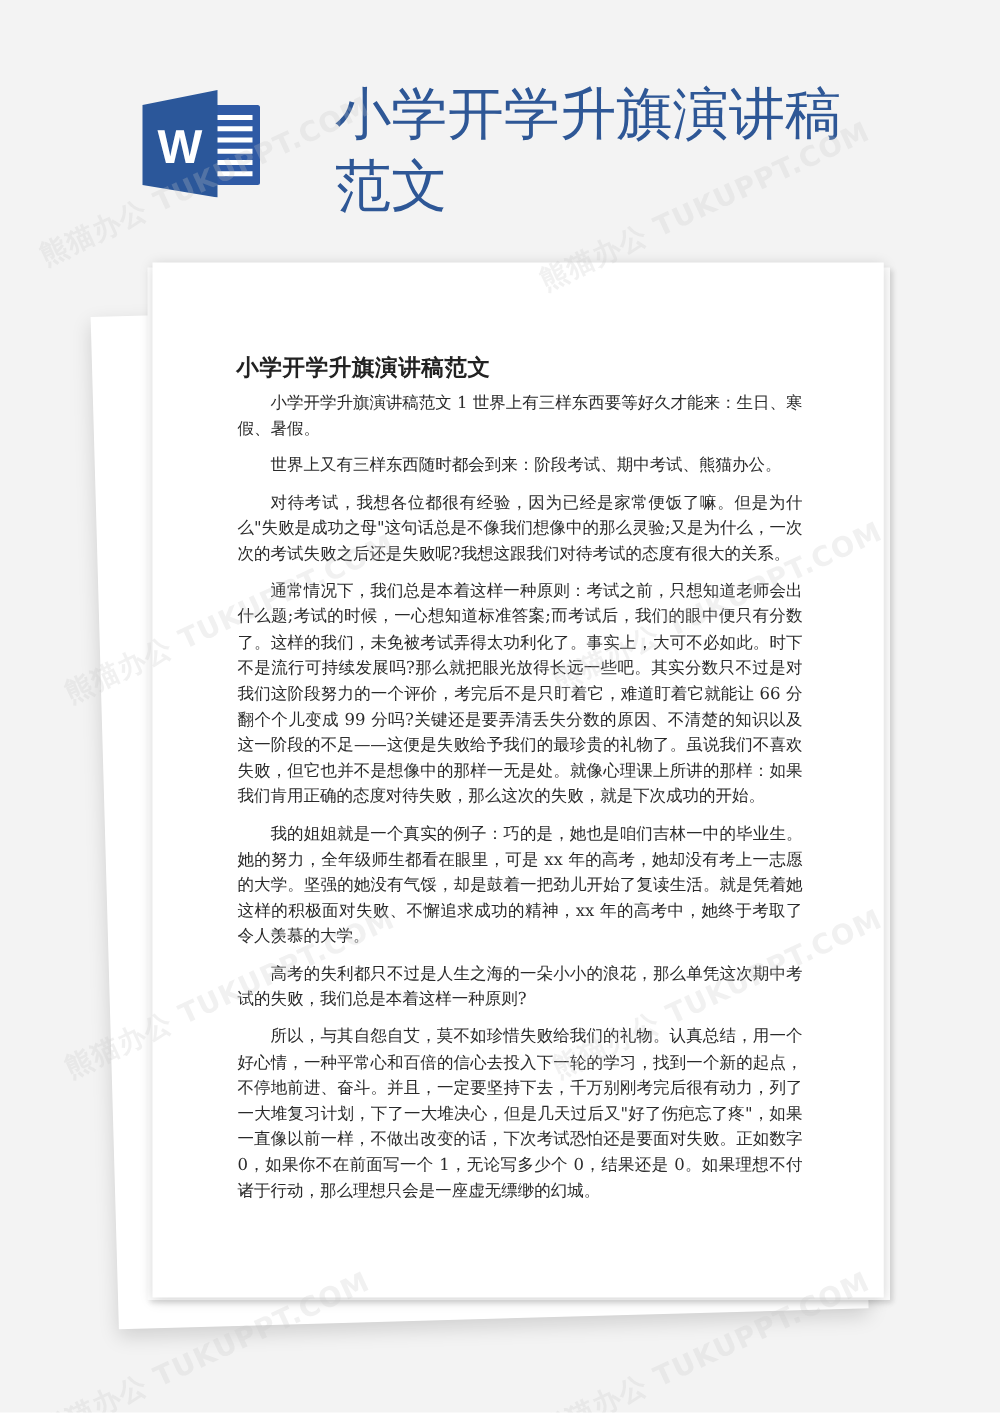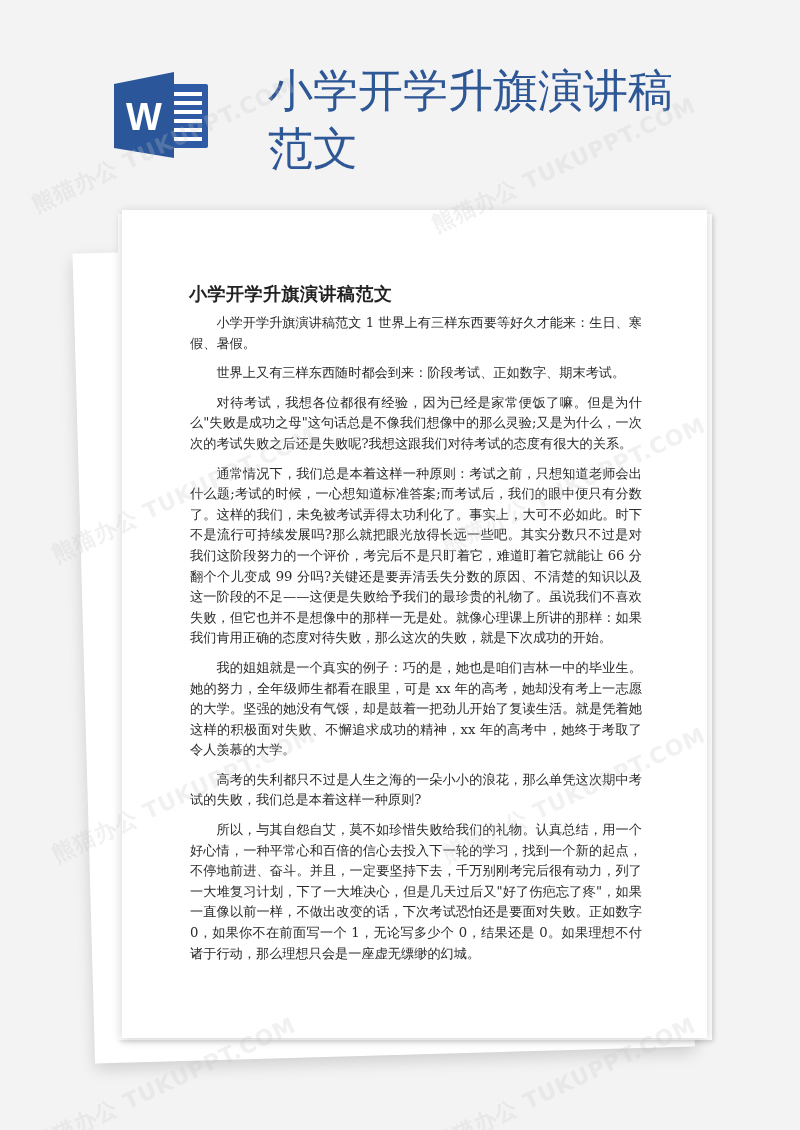--- a/index.html
+++ b/index.html
@@ -116,21 +116,21 @@
   <div class="header-title">小学开学升旗演讲稿范文</div>
 </div>
 
 <div class="paper-back"></div>
 <div class="paper-mid"></div>
 
 <div class="paper-front">
   <div class="doc-title">小学开学升旗演讲稿范文</div>
   <div class="doc-body">
     <p>小学开学升旗演讲稿范文 1 世界上有三样东西要等好久才能来：生日、寒假、暑假。</p>
-    <p>世界上又有三样东西随时都会到来：阶段考试、正如数字、期末考试。</p>
+    <p>世界上又有三样东西随时都会到来：阶段考试、期中考试、熊猫办公。</p>
     <p>对待考试，我想各位都很有经验，因为已经是家常便饭了嘛。但是为什么"失败是成功之母"这句话总是不像我们想像中的那么灵验;又是为什么，一次次的考试失败之后还是失败呢?我想这跟我们对待考试的态度有很大的关系。</p>
     <p>通常情况下，我们总是本着这样一种原则：考试之前，只想知道老师会出什么题;考试的时候，一心想知道标准答案;而考试后，我们的眼中便只有分数了。这样的我们，未免被考试弄得太功利化了。事实上，大可不必如此。时下不是流行可持续发展吗?那么就把眼光放得长远一些吧。其实分数只不过是对我们这阶段努力的一个评价，考完后不是只盯着它，难道盯着它就能让 66 分翻个个儿变成 99 分吗?关键还是要弄清丢失分数的原因、不清楚的知识以及这一阶段的不足——这便是失败给予我们的最珍贵的礼物了。虽说我们不喜欢失败，但它也并不是想像中的那样一无是处。就像心理课上所讲的那样：如果我们肯用正确的态度对待失败，那么这次的失败，就是下次成功的开始。</p>
     <p>我的姐姐就是一个真实的例子：巧的是，她也是咱们吉林一中的毕业生。她的努力，全年级师生都看在眼里，可是 xx 年的高考，她却没有考上一志愿的大学。坚强的她没有气馁，却是鼓着一把劲儿开始了复读生活。就是凭着她这样的积极面对失败、不懈追求成功的精神，xx 年的高考中，她终于考取了令人羡慕的大学。</p>
     <p>高考的失利都只不过是人生之海的一朵小小的浪花，那么单凭这次期中考试的失败，我们总是本着这样一种原则?</p>
     <p>所以，与其自怨自艾，莫不如珍惜失败给我们的礼物。认真总结，用一个好心情，一种平常心和百倍的信心去投入下一轮的学习，找到一个新的起点，不停地前进、奋斗。并且，一定要坚持下去，千万别刚考完后很有动力，列了一大堆复习计划，下了一大堆决心，但是几天过后又"好了伤疤忘了疼"，如果一直像以前一样，不做出改变的话，下次考试恐怕还是要面对失败。正如数字 0，如果你不在前面写一个 1，无论写多少个 0，结果还是 0。如果理想不付诸于行动，那么理想只会是一座虚无缥缈的幻城。</p>
   </div>
 </div>
 
 <div class="watermark" style="left:20px; top:130px;">熊猫办公 TUKUPPT.COM</div>
 <div class="watermark" style="left:420px; top:150px;">熊猫办公 TUKUPPT.COM</div>

